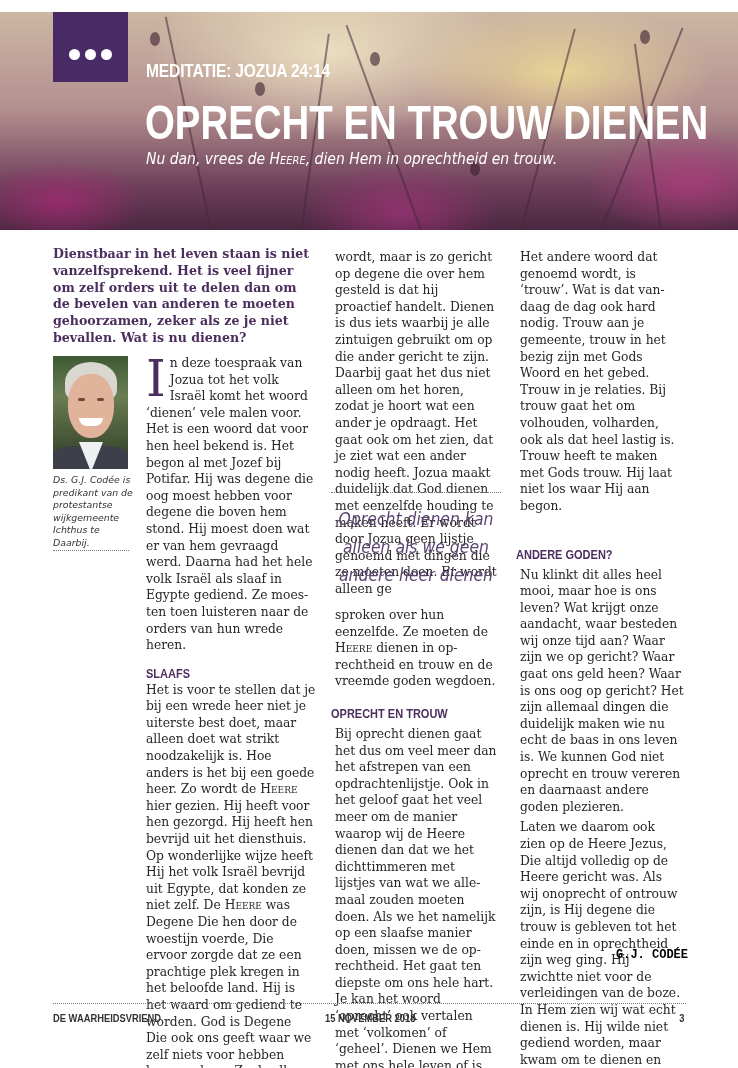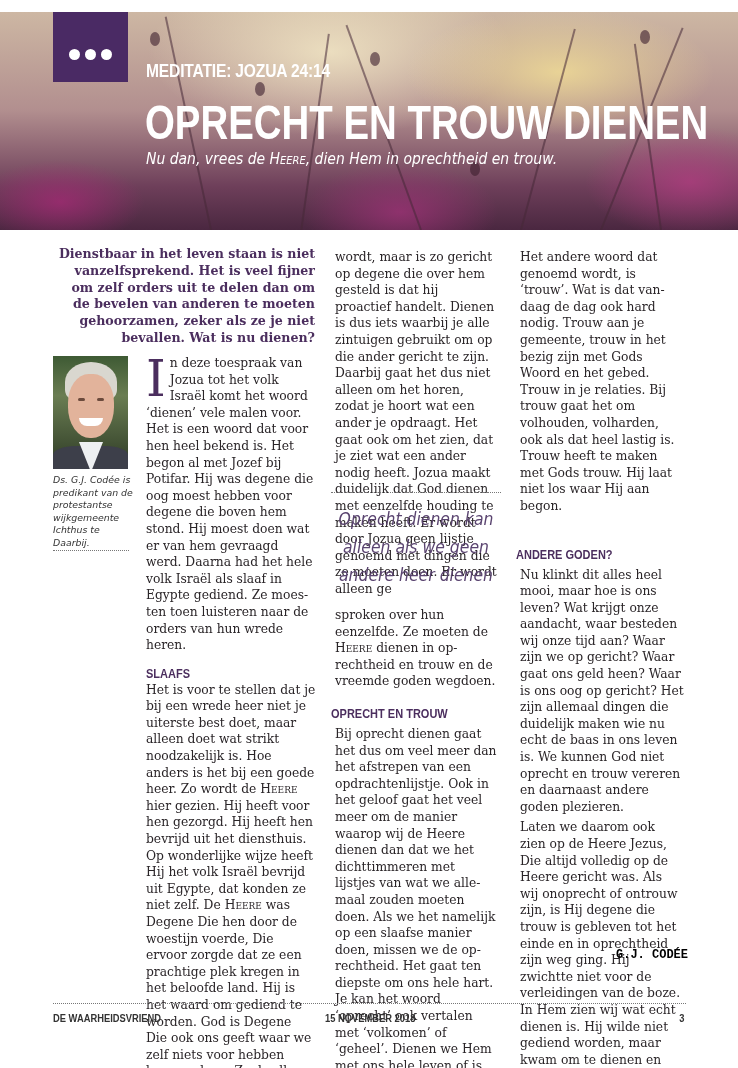--- a/index.html
+++ b/index.html
@@ -27,21 +27,21 @@
   .kicker { position: absolute; left: 146px; top: 60px; color: #ffffff; font-family: "Liberation Sans", sans-serif; font-weight: bold; font-size: 19px; letter-spacing: -0.2px; transform: scaleX(0.82); transform-origin: left; }
   .headline { position: absolute; left: 145px; top: 96px; color: #ffffff; font-family: "Liberation Sans", sans-serif; font-weight: bold; font-size: 48px; line-height: 54px; letter-spacing: 0px; transform: scaleX(0.8); transform-origin: left; white-space: nowrap; }
   .verse { position: absolute; left: 146px; top: 150px; color: #ffffff; font-family: "DejaVu Sans", sans-serif; font-style: italic; font-size: 15.5px; transform: scaleX(0.9); transform-origin: left; white-space: nowrap; }
   .sc { font-variant: small-caps; }
 
   .col { position: absolute; font-size: 12.3px; line-height: 16.6px; }
   .col p { margin: 4px; }
   .col3 { left: 331px; top: 245px; width: 170px; }
   .col4 { left: 516px; top: 245px; width: 172px; }
 
-  .lead { position: absolute; left: 53px; top: 246px; width: 262px; color: #4b2e5e; font-weight: bold; font-size: 12.6px; line-height: 16.8px; text-align: right; }
+  .lead { position: absolute; left: 53px; top: 246px; width: 262px; color: #4b2e5e; font-weight: bold; font-size: 12.6px; line-height: 16.8px; }
 
   .photo {
     position: absolute; left: 53px; top: 356px; width: 75px; height: 113px; overflow: hidden;
     background: linear-gradient(180deg, #3e5a34 0%, #6a7d52 35%, #2d3a25 100%);
   }
   .photo .hair { position: absolute; left: 12px; top: 6px; width: 52px; height: 40px; border-radius: 50% 50% 30% 30%; background: #d9d7cf; }
   .photo .face { position: absolute; left: 15px; top: 18px; width: 46px; height: 64px; border-radius: 45% 45% 48% 48%; background: #e2b39b; }
   .photo .smile { position: absolute; left: 26px; top: 62px; width: 24px; height: 8px; border-radius: 0 0 12px 12px; background: #fff; }
   .photo .eye { position: absolute; top: 42px; width: 7px; height: 3px; border-radius: 2px; background: #6b4a3c; }
   .photo .suit { position: absolute; left: 0; top: 90px; width: 75px; height: 30px; background: #3d3f4a; border-radius: 30% 30% 0 0; }

